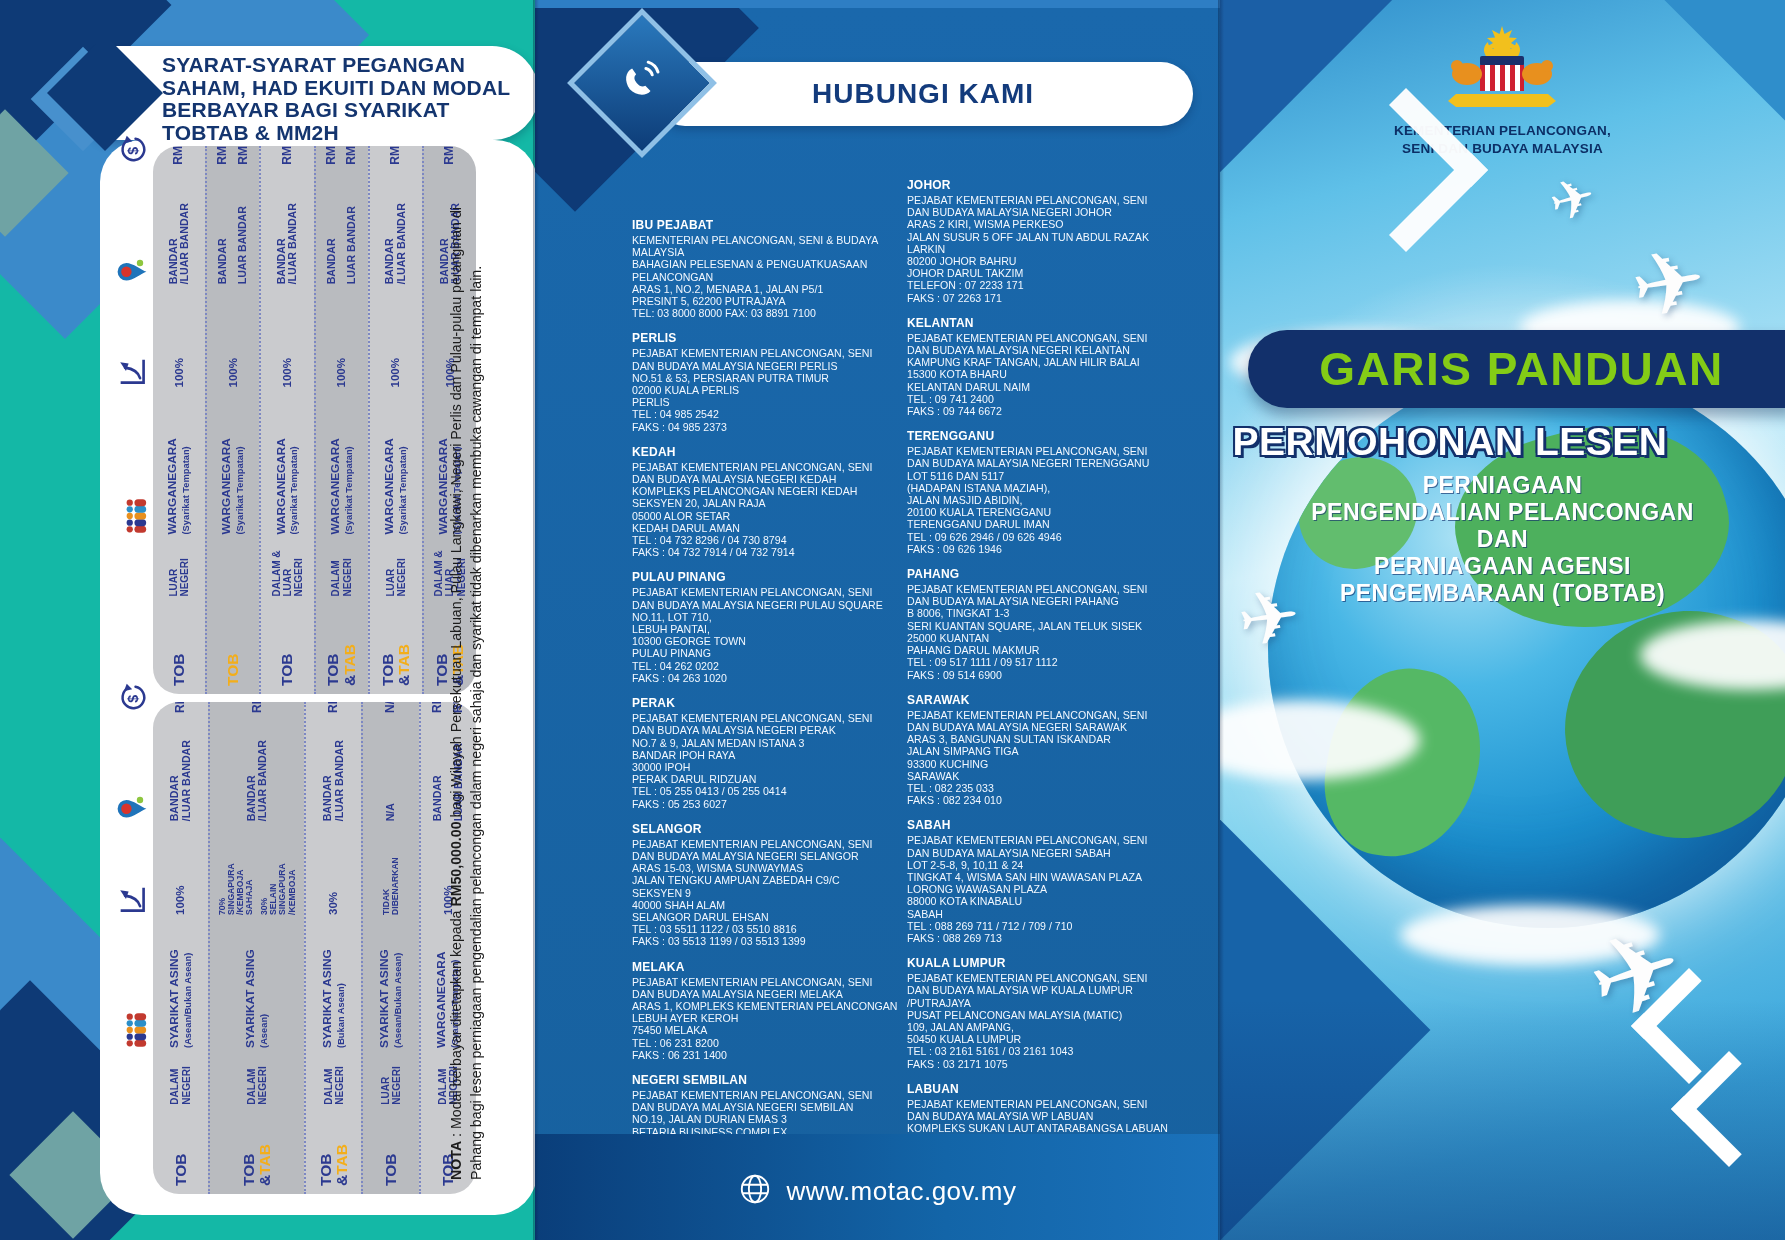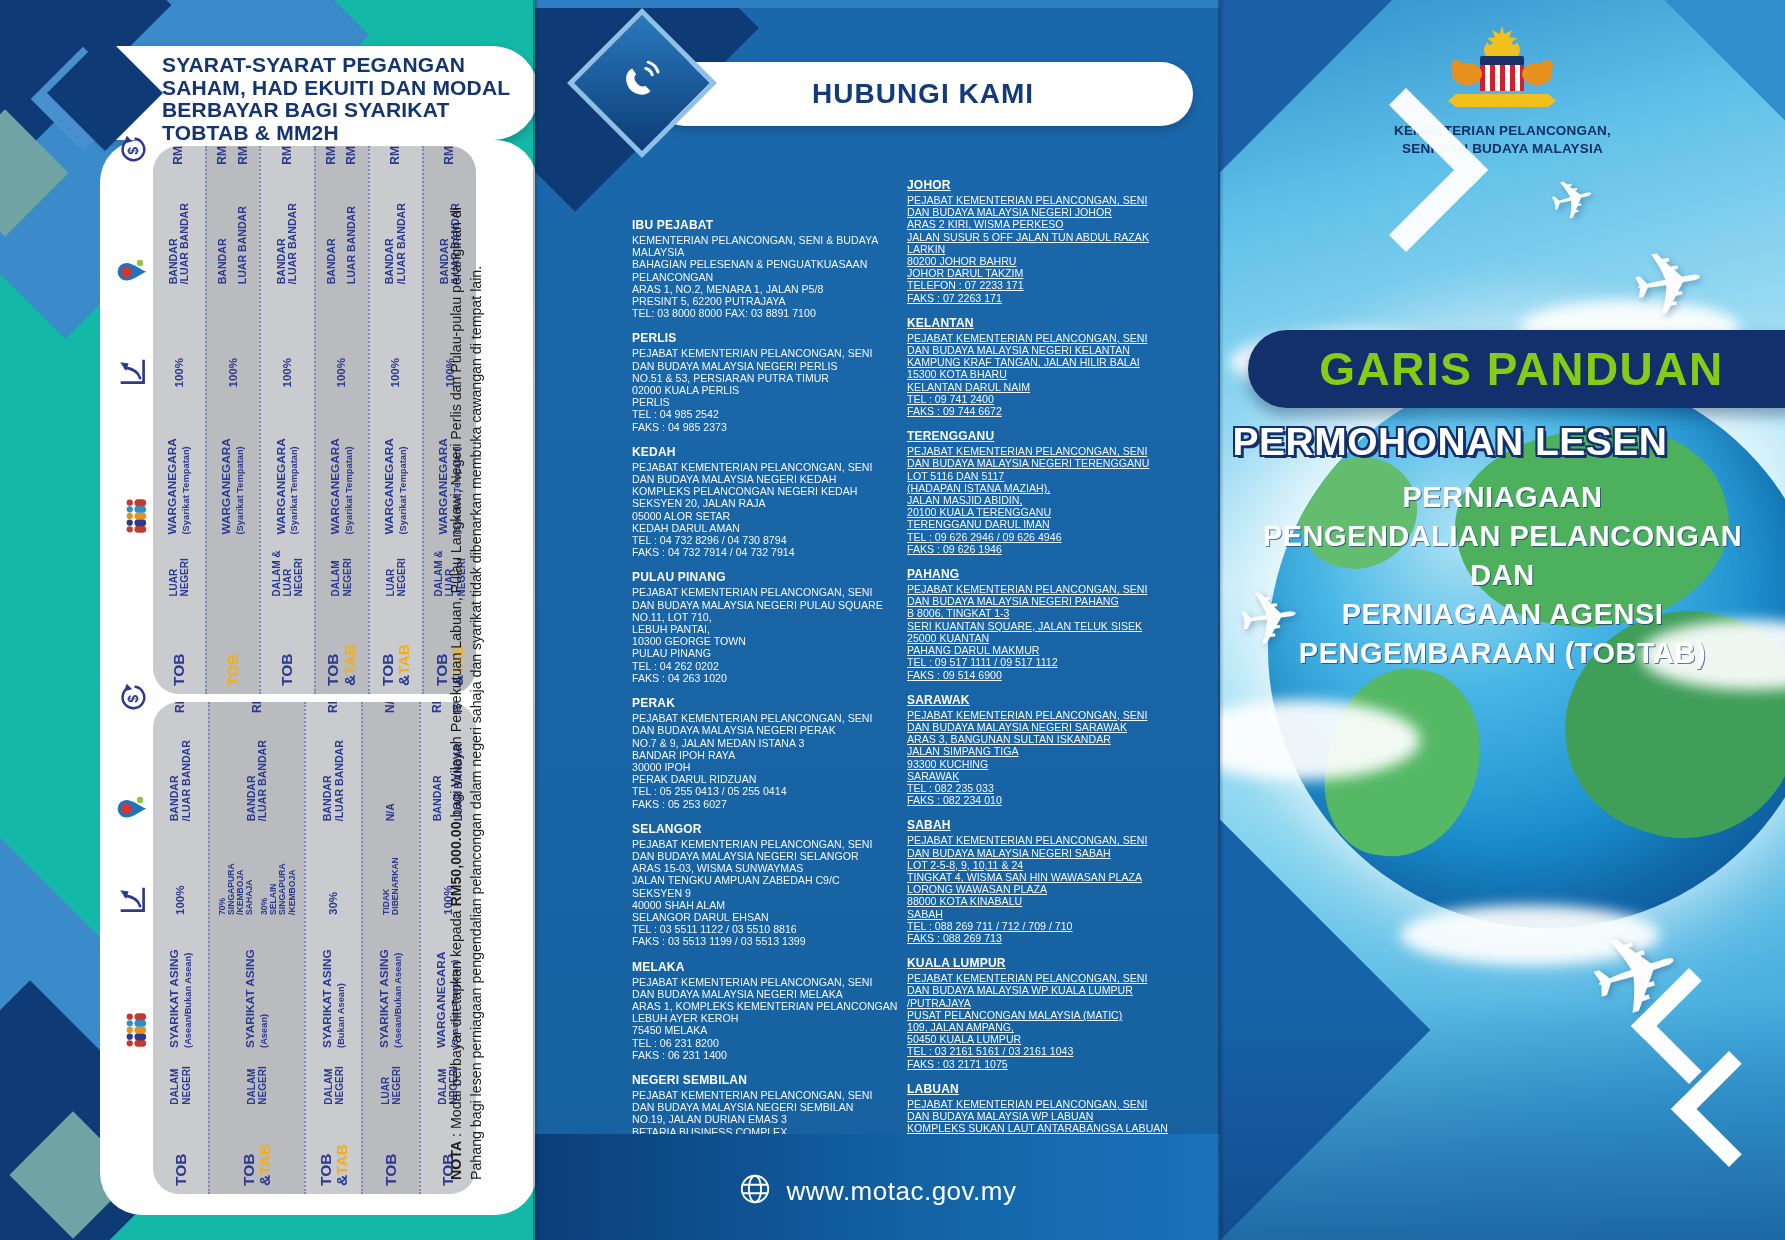--- a/index.html
+++ b/index.html
@@ -69,21 +69,21 @@
   #mp-corner{left:-90px;top:-110px;width:260px;height:260px;background:#0e3a76;transform:rotate(45deg);}
   #hk-pill{left:118px;top:54px;width:540px;height:64px;background:#fff;border-radius:34px;
      box-shadow:0 4px 8px rgba(0,20,60,.25);display:flex;align-items:center;justify-content:center;}
   #hk-title{font-size:28px;font-weight:800;color:#133b7c;letter-spacing:1px;}
   #hk-dia-out{left:54px;top:22px;width:96px;height:96px;border:5px solid #8fc0e6;
      background:linear-gradient(135deg,#2a79bd,#0d3c77);transform:rotate(45deg);}
   #hk-phone{left:76px;top:44px;width:56px;height:56px;display:flex;align-items:center;justify-content:center;}
 
   .ccol{position:absolute;top:170px;color:#f2f8ff;}
   #ccol-left{left:97px;width:272px;margin-top:40px;}
-  #ccol-right{left:372px;width:286px;text-decoration:underline;}
+  #ccol-right{left:372px;width:286px;}
   .cblock{margin-bottom:12px;}
   .cname{font-size:12px;font-weight:800;color:#fff;margin-bottom:2px;letter-spacing:.2px;}
   .cline{font-size:10.6px;line-height:12.2px;font-weight:400;}
 
   #web-bar{left:0;top:1126px;width:685px;height:114px;
      background:linear-gradient(90deg,#0a3e7a 0%,#1365a8 60%,#1b72bb 100%);
      display:flex;align-items:center;justify-content:center;gap:14px;}
   #web-text{font-size:26px;color:#fff;letter-spacing:.5px;}
 
   
@@ -120,21 +120,21 @@
   #chev-right{left:128px;top:112px;width:92px;height:92px;border-top:24px solid #fff;
      border-right:24px solid #fff;transform:rotate(45deg);opacity:.96;}
   #banner{left:28px;top:330px;width:547px;height:78px;background:#12306b;border-radius:40px 0 0 40px;
      box-shadow:0 8px 14px rgba(5,25,70,.35);display:flex;align-items:center;justify-content:center;}
   #banner-text{font-size:46px;font-weight:800;color:#84cc16;letter-spacing:1.5px;}
   #cover-title{left:0;top:420px;width:460px;text-align:center;font-size:39px;font-weight:800;color:#fff;
      letter-spacing:.5px;
      text-shadow:-2px -2px 0 #12306b,2px -2px 0 #12306b,-2px 2px 0 #12306b,3px 3px 0 #12306b;}
   #cover-sub{left:0;top:472px;width:565px;text-align:center;color:#fff;font-weight:700;
      text-shadow:1px 1px 0 rgba(18,48,107,.65);}
-  #cover-sub .sline{font-size:29px;line-height:27px;letter-spacing:.5px;margin-top:12px;}
+  #cover-sub .sline{font-size:23px;line-height:27px;letter-spacing:.5px;}
   .chev-left{position:absolute;border-top:18px solid #fff;border-left:18px solid #fff;
      width:64px;height:64px;transform:rotate(-45deg);}
   #chevL1{left:428px;top:985px;}
   #chevL2{left:468px;top:1068px;}
 </style>
 </head>
 <body>
 
 <div id="page">
 
@@ -545,21 +545,21 @@
         <path d="M26 10 a 8 8 0 0 1 5.5 5.5"></path>
         <path d="M28 4.5 a 13 13 0 0 1 8.5 8.5"></path>
       </svg>
     </div>
 
     <div id="ccol-left" class="ccol">
         <div class="cblock">
           <div class="cname">IBU PEJABAT</div>
           <div class="cline">KEMENTERIAN PELANCONGAN, SENI &amp; BUDAYA MALAYSIA</div>
           <div class="cline">BAHAGIAN PELESENAN &amp; PENGUATKUASAAN PELANCONGAN</div>
-          <div class="cline">ARAS 1, NO.2, MENARA 1, JALAN P5/8</div>
+          <div class="cline">ARAS 1, NO.2, MENARA 1, JALAN P5/1</div>
           <div class="cline">PRESINT 5, 62200 PUTRAJAYA</div>
           <div class="cline">TEL: 03 8000 8000     FAX: 03 8891 7100</div>
         </div>
         <div class="cblock">
           <div class="cname">PERLIS</div>
           <div class="cline">PEJABAT KEMENTERIAN PELANCONGAN, SENI</div>
           <div class="cline">DAN BUDAYA MALAYSIA NEGERI PERLIS</div>
           <div class="cline">NO.51 &amp; 53, PERSIARAN PUTRA TIMUR</div>
           <div class="cline">02000 KUALA PERLIS</div>
           <div class="cline">PERLIS</div>

